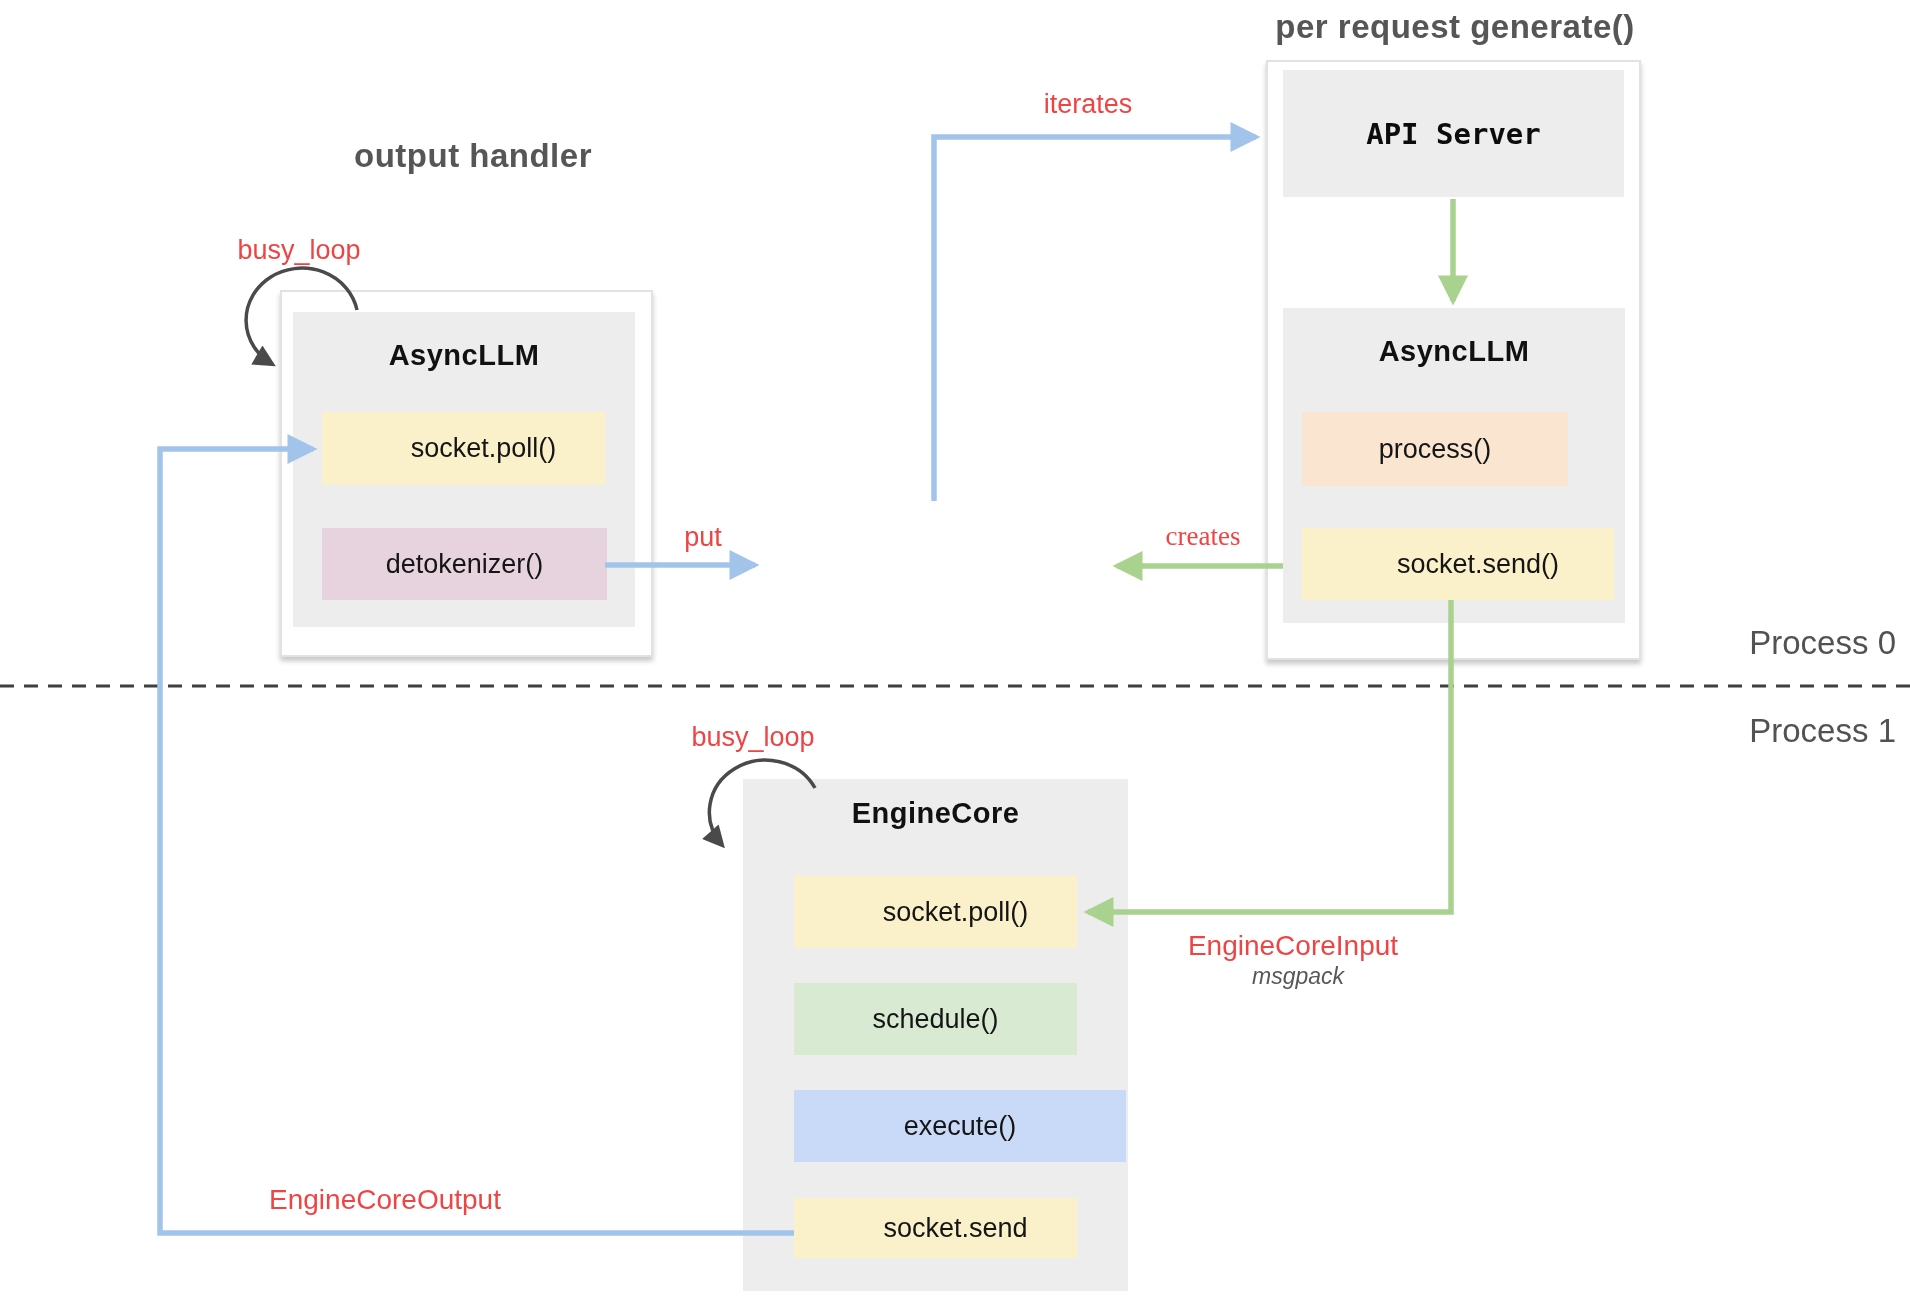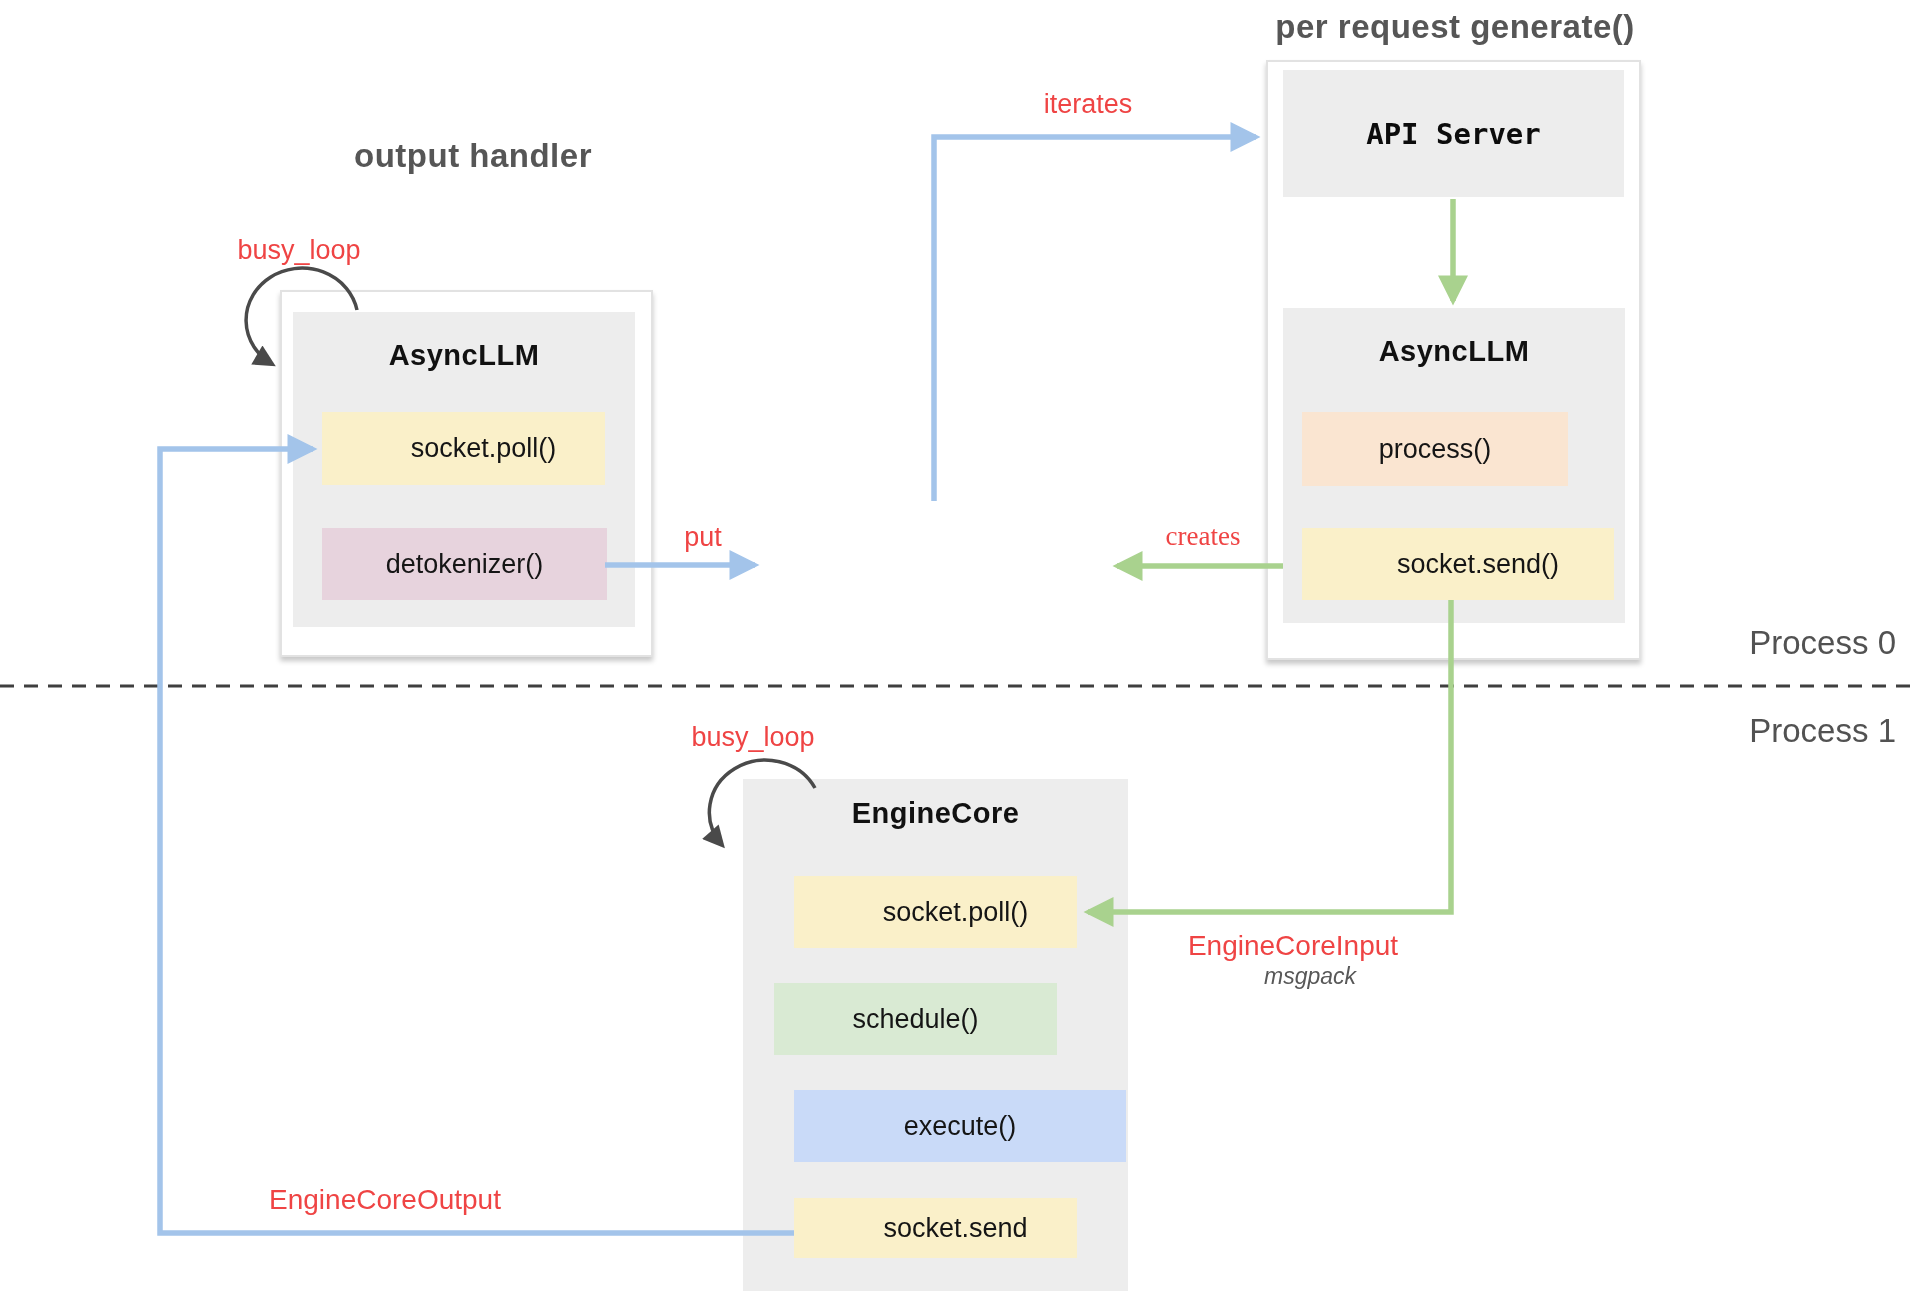--- a/index.html
+++ b/index.html
@@ -109,21 +109,20 @@
     z-index: 4;
   }
   .msgpack-label {
     position: absolute;
     transform: translate(-50%, -50%);
     font-size: 23px;
     font-style: italic;
     color: #585858;
     white-space: nowrap;
     z-index: 6;
-    margin-left: 12px;
   }
 </style>
 </head>
 <body>
 
 <div id="canvas">
 
   <div class="section-title" style="left:473px; top:156px;">output handler</div>
   <div class="section-title" style="left:1455px; top:27px;">per request generate()</div>
 
@@ -152,21 +151,21 @@
     <div class="component-title">AsyncLLM</div>
   </div>
   <div class="method-box fill-peach" style="left:1302px; top:412px; width:266px; height:74px;">process()</div>
   <div class="method-box fill-yellow" style="left:1302px; top:528px; width:312px; height:72px;">socket.send()</div>
 
 
   <div class="component-box" style="left:743px; top:779px; width:385px; height:512px; padding-top:18px;">
     <div class="component-title">EngineCore</div>
   </div>
   <div class="method-box fill-yellow" style="left:794px; top:876px; width:283px; height:72px;">socket.poll()</div>
-  <div class="method-box fill-green" style="left:774px; top:983px; width:283px; height:72px;">schedule()</div>
+  <div class="method-box fill-green" style="left:794px; top:983px; width:283px; height:72px;">schedule()</div>
   <div class="method-box fill-blue" style="left:794px; top:1090px; width:332px; height:72px;">execute()</div>
   <div class="method-box fill-yellow" style="left:794px; top:1198px; width:283px; height:60px;">socket.send</div>
 
   <svg class="connectors" viewBox="0 0 1910 1312">
     <defs>
       <marker id="mBlue" viewBox="0 0 10 10" refX="8.5" refY="5" markerWidth="36" markerHeight="30" orient="auto" markerUnits="userSpaceOnUse">
         <path d="M0 0 L10 5 L0 10 Z" fill="#a3c4ea"></path>
       </marker>
       <marker id="mGreen" viewBox="0 0 10 10" refX="8.5" refY="5" markerWidth="36" markerHeight="30" orient="auto" markerUnits="userSpaceOnUse">
         <path d="M0 0 L10 5 L0 10 Z" fill="#a9d28e"></path>

